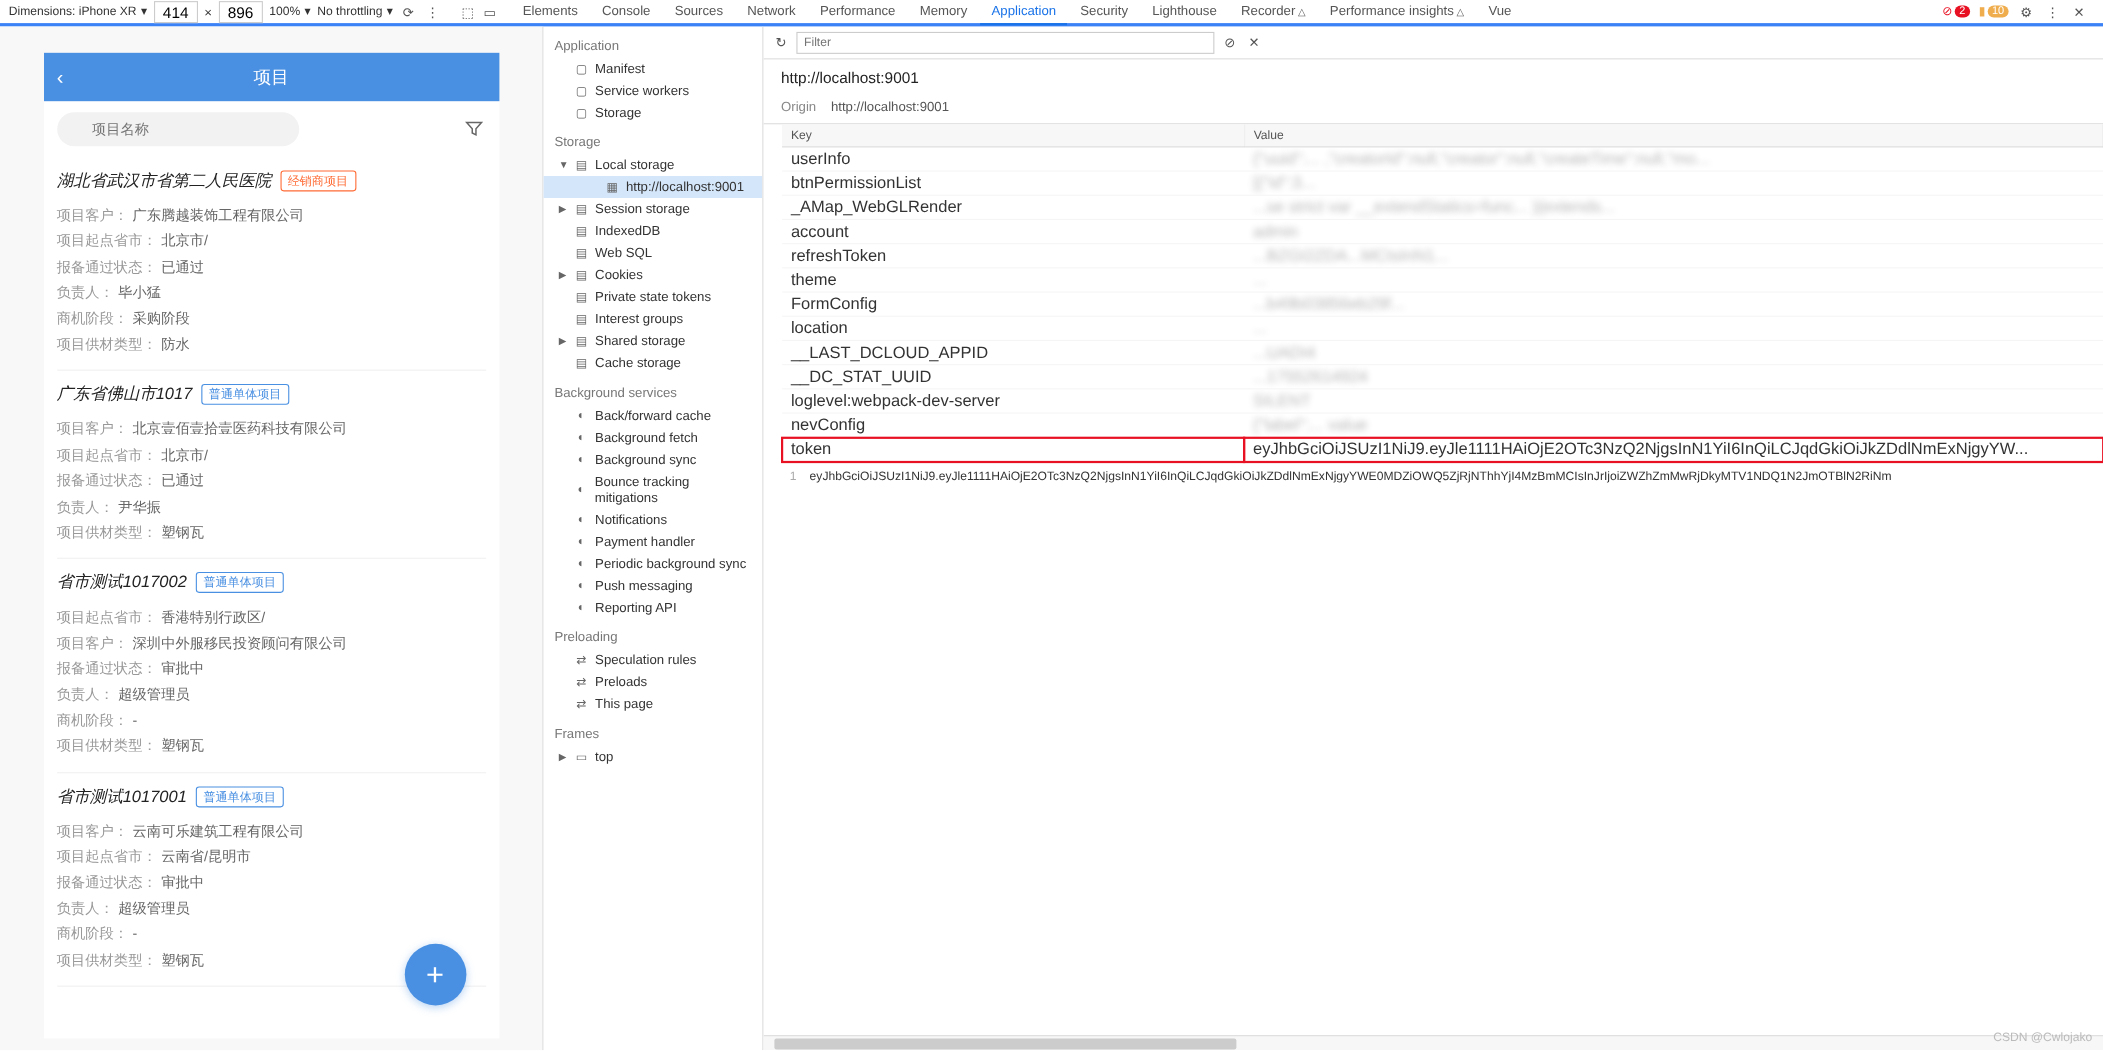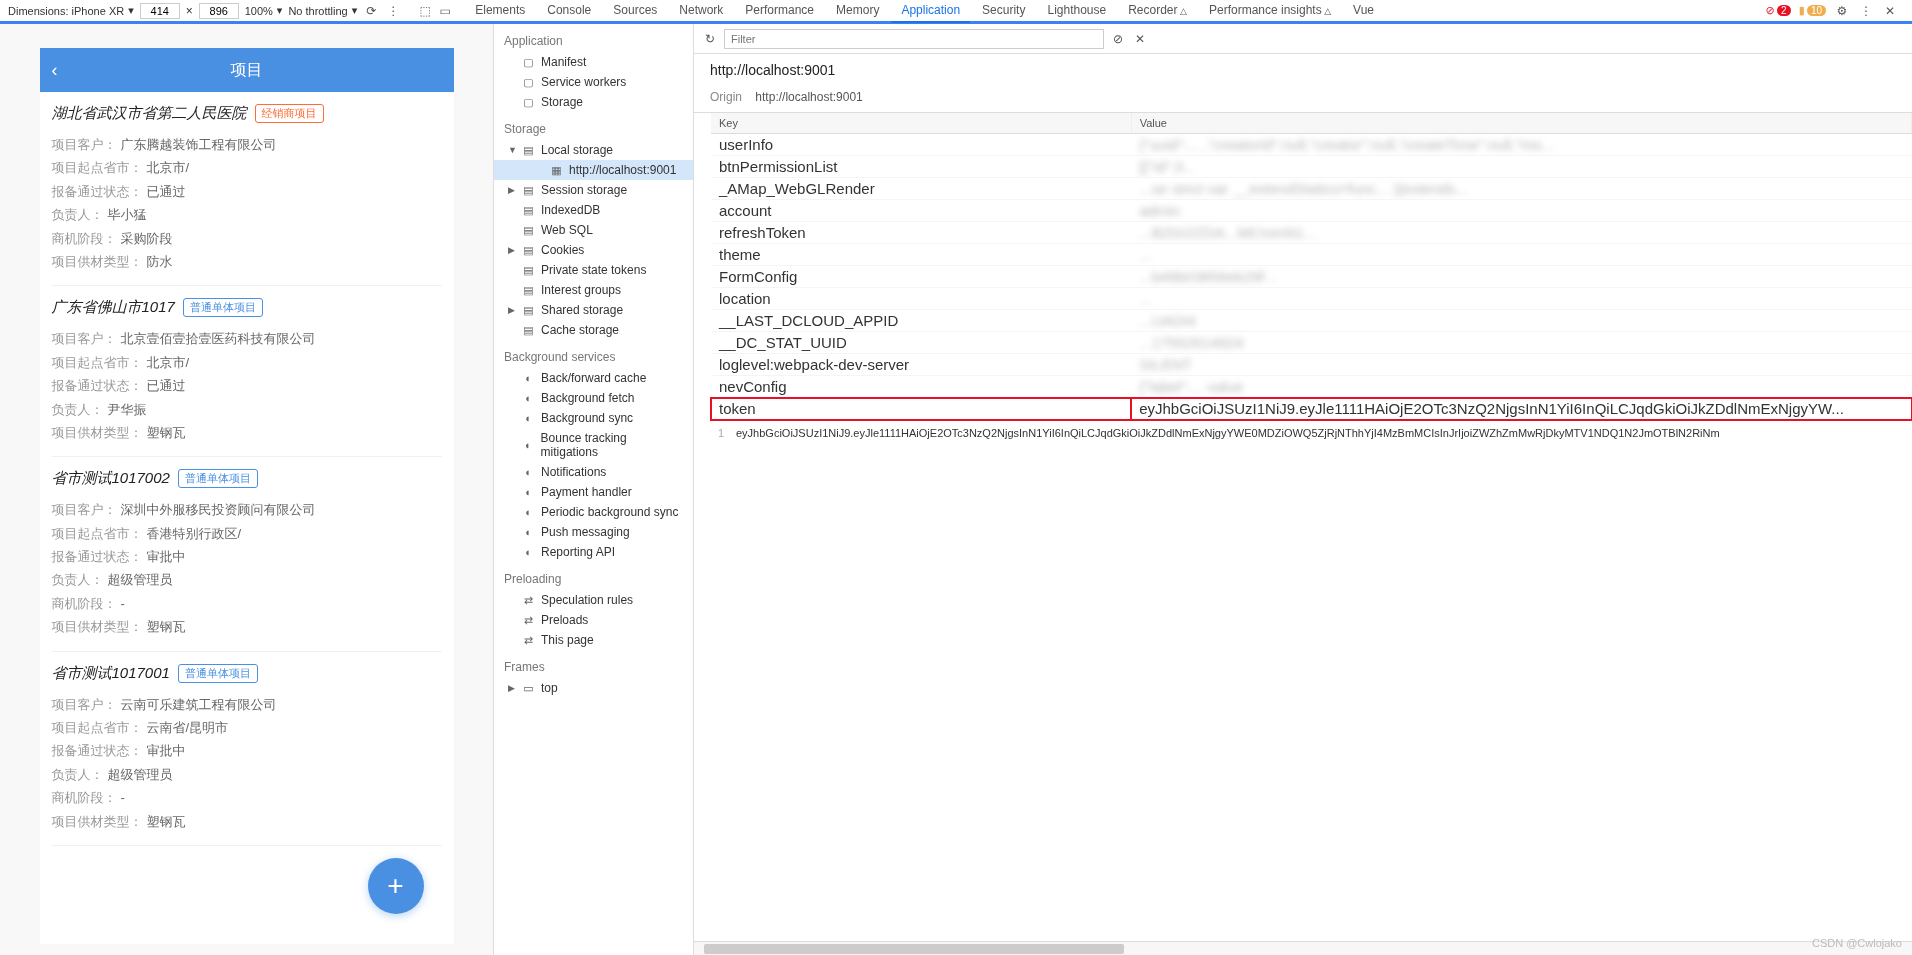--- a/index.html
+++ b/index.html
@@ -2,21 +2,21 @@
 <html><head>
 <meta charset="utf-8">
 <style>
 * { margin: 0; padding: 0; box-sizing: border-box; font-family: -apple-system, BlinkMacSystemFont, "Segoe UI", Arial, sans-serif; }
 body { background: #fff; font-size: 12px; color: #333; display: flex; flex-direction: column; height: 955px; width: 1912px; overflow: hidden; }
 
 
 .top-toolbar { height: 24px; border-bottom: 3px solid #3b82f6; display: flex; align-items: center; padding: 0 8px; gap: 4px; }
 .toolbar-section { display: flex; align-items: center; gap: 6px; }
 .toolbar-select { font-size: 11px; color: #333; display: flex; align-items: center; gap: 4px; cursor: pointer; }
-.toolbar-input { width: 40px; border: 1px solid #ccc; padding: 1px 4px; font-size: 11px; text-align: center; }
+.toolbar-input { width: 40px; border: 1px solid #ccc; padding: 1px 4px; font-size: 14px; text-align: center; }
 .toolbar-icon { width: 16px; height: 16px; display: flex; align-items: center; justify-content: center; cursor: pointer; color: #555; }
 .tab-bar { display: flex; align-items: flex-end; gap: 2px; margin-left: 8px; flex: 1; }
 .tab { padding: 4px 10px; font-size: 12px; color: #555; cursor: pointer; border-bottom: 2px solid transparent; }
 .tab.active { color: #1a73e8; border-bottom-color: #1a73e8; }
 .tab-badge { display: inline-flex; align-items: center; gap: 2px; font-size: 11px; }
 .badge-count { background: #e81123; color: #fff; border-radius: 8px; padding: 0 4px; font-size: 10px; min-width: 14px; text-align: center; }
 .badge-count.warn { background: #f0ad4e; }
 .right-icons { display: flex; align-items: center; gap: 8px; margin-left: auto; padding-right: 6px; }
 
 
@@ -133,20 +133,31 @@
 </div>
 
 <div class="main">
 
   <div class="mobile-pane">
     <div class="mobile-frame">
       <div class="mobile-header">
         <span class="back-arrow">‹</span>
         <span>项目</span>
       </div>
+      <div class="search-bar">
+        <div class="search-wrap">
+          <span class="mag">🔍</span>
+          <input class="search-input" placeholder="项目名称" style="">
+        </div>
+        <span class="filter-icon">
+          <svg viewBox="0 0 16 16" width="18" height="18" fill="none" stroke="currentColor" stroke-width="1.2">
+              <path d="M2 3h12l-4.5 5v5l-3-1.5V8z"></path>
+            </svg>
+        </span>
+      </div>
       <div class="project-list" id="plist">
           <div class="project-card">
             <div class="project-title-row">
               <span class="project-title">湖北省武汉市省第二人民医院</span>
               <span class="project-tag tag-dealer">经销商项目</span>
             </div>
             <div class="project-field">项目客户：<span class="val">广东腾越装饰工程有限公司</span></div>
             <div class="project-field">项目起点省市：<span class="val">北京市/</span></div>
             <div class="project-field">报备通过状态：<span class="val">已通过</span></div>
             <div class="project-field">负责人：<span class="val">毕小猛</span></div>
@@ -162,22 +173,22 @@
             <div class="project-field">项目起点省市：<span class="val">北京市/</span></div>
             <div class="project-field">报备通过状态：<span class="val">已通过</span></div>
             <div class="project-field">负责人：<span class="val">尹华振</span></div>
             <div class="project-field">项目供材类型：<span class="val">塑钢瓦</span></div>
           </div>
           <div class="project-card">
             <div class="project-title-row">
               <span class="project-title">省市测试1017002</span>
               <span class="project-tag tag-normal">普通单体项目</span>
             </div>
+            <div class="project-field">项目起点省市：<span class="val">香港特别行政区/</span></div>
             <div class="project-field">项目客户：<span class="val">深圳中外服移民投资顾问有限公司</span></div>
-            <div class="project-field">项目起点省市：<span class="val">香港特别行政区/</span></div>
             <div class="project-field">报备通过状态：<span class="val">审批中</span></div>
             <div class="project-field">负责人：<span class="val">超级管理员</span></div>
             <div class="project-field">商机阶段：<span class="val">-</span></div>
             <div class="project-field">项目供材类型：<span class="val">塑钢瓦</span></div>
           </div>
           <div class="project-card">
             <div class="project-title-row">
               <span class="project-title">省市测试1017001</span>
               <span class="project-tag tag-normal">普通单体项目</span>
             </div>

